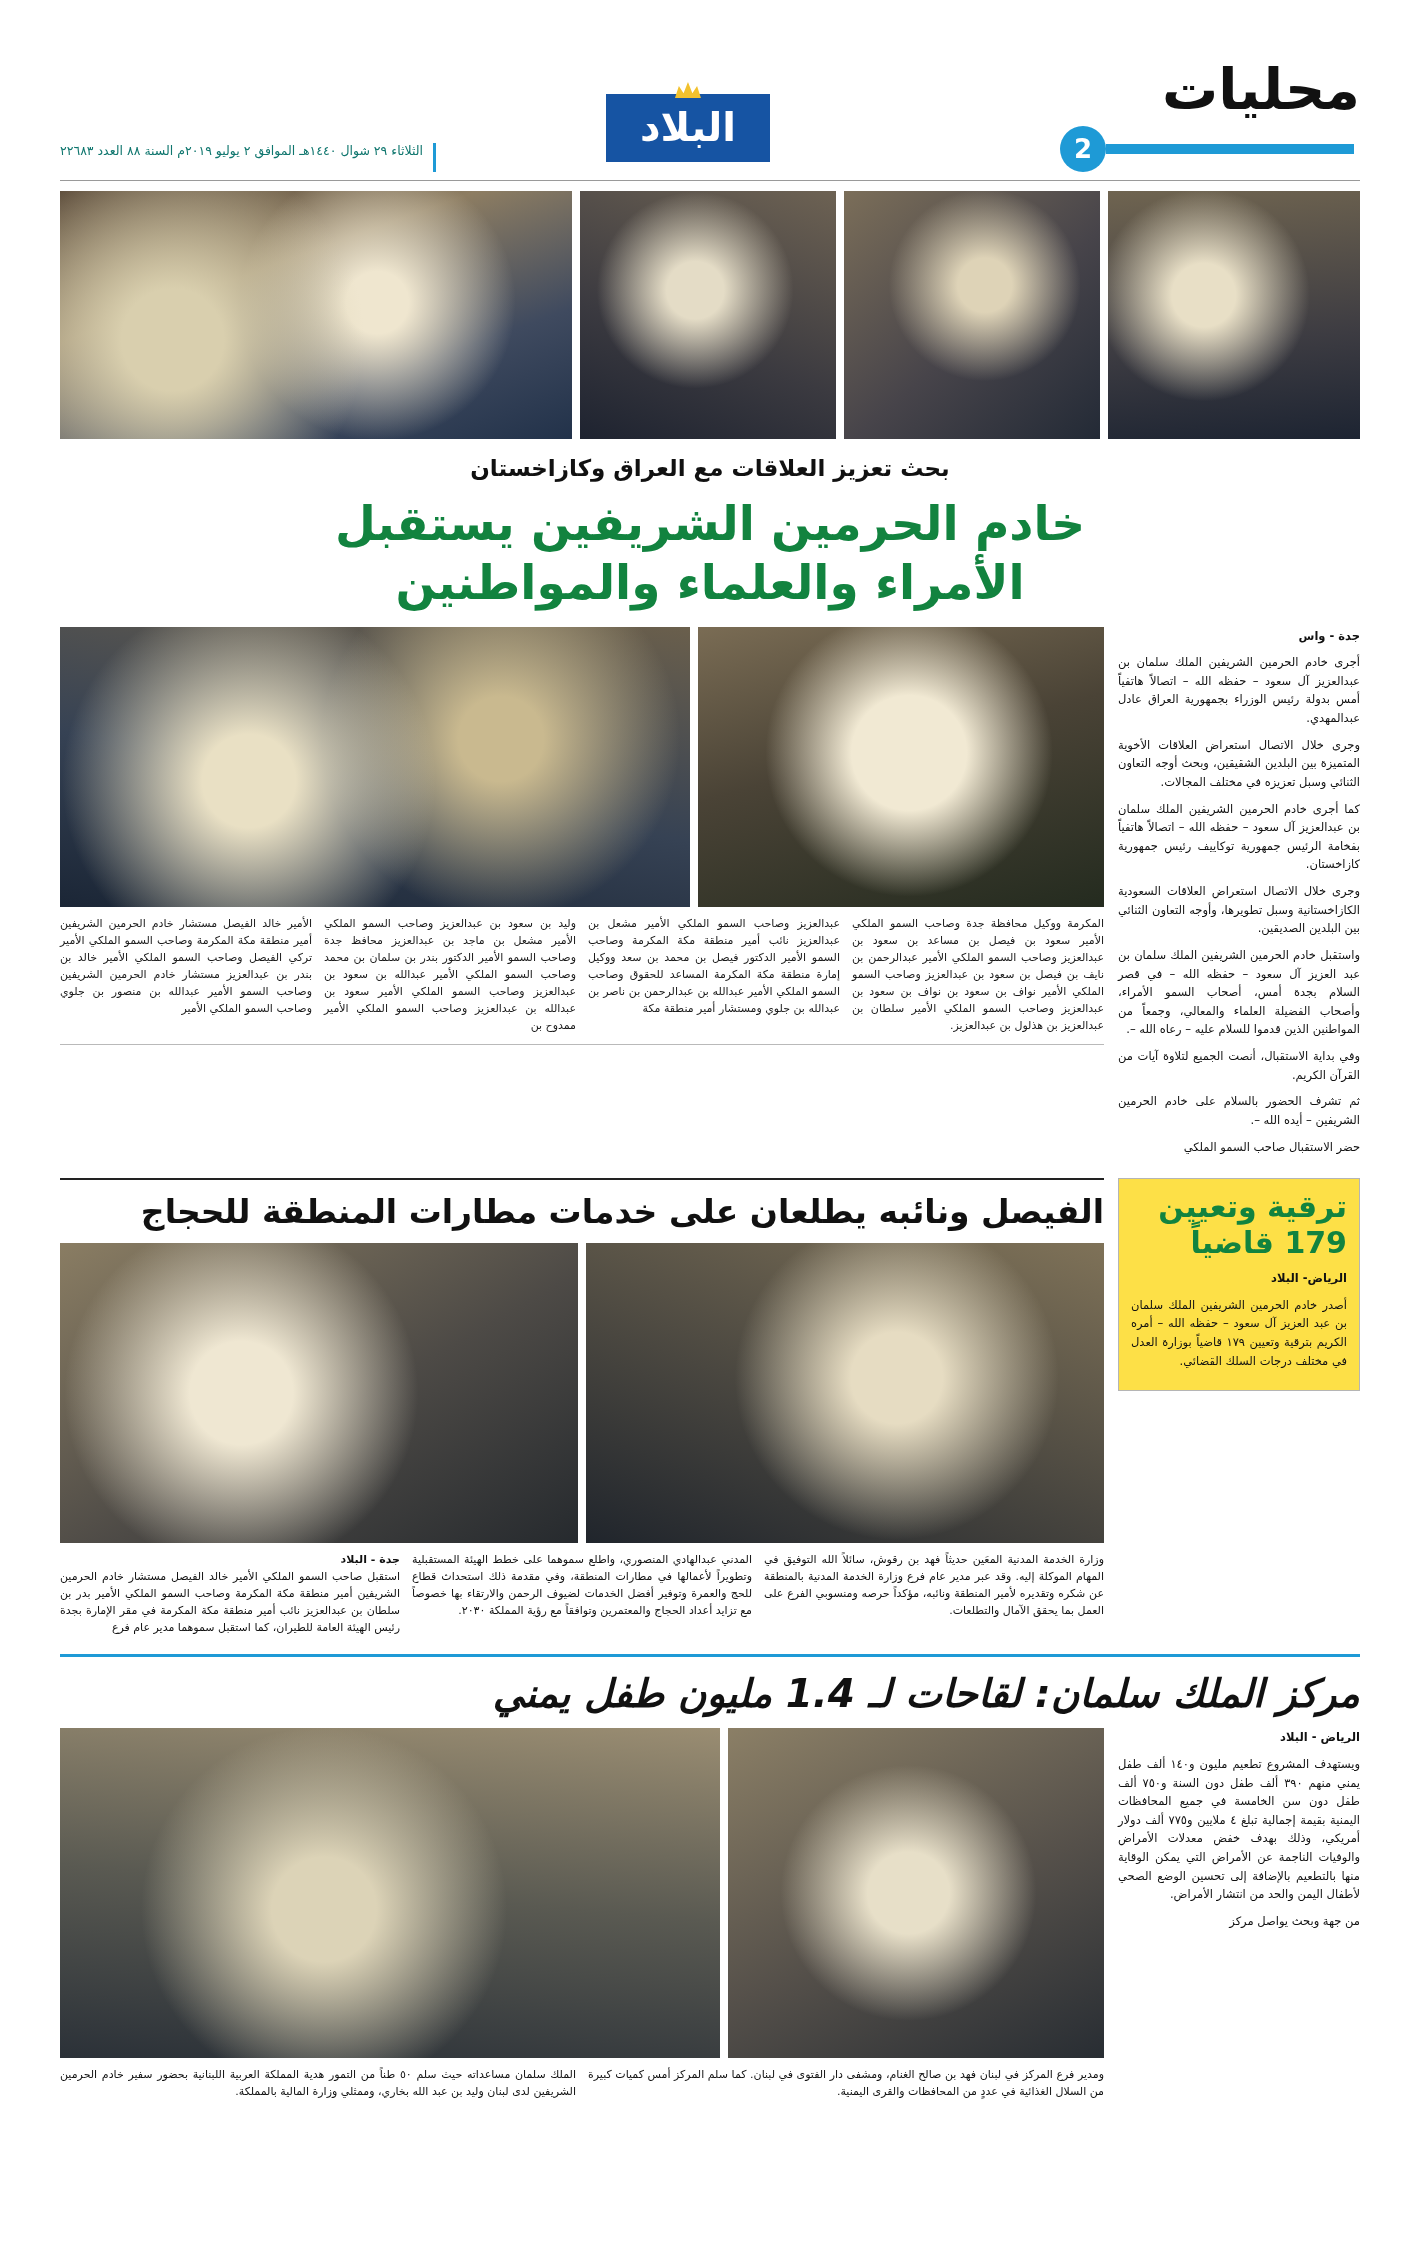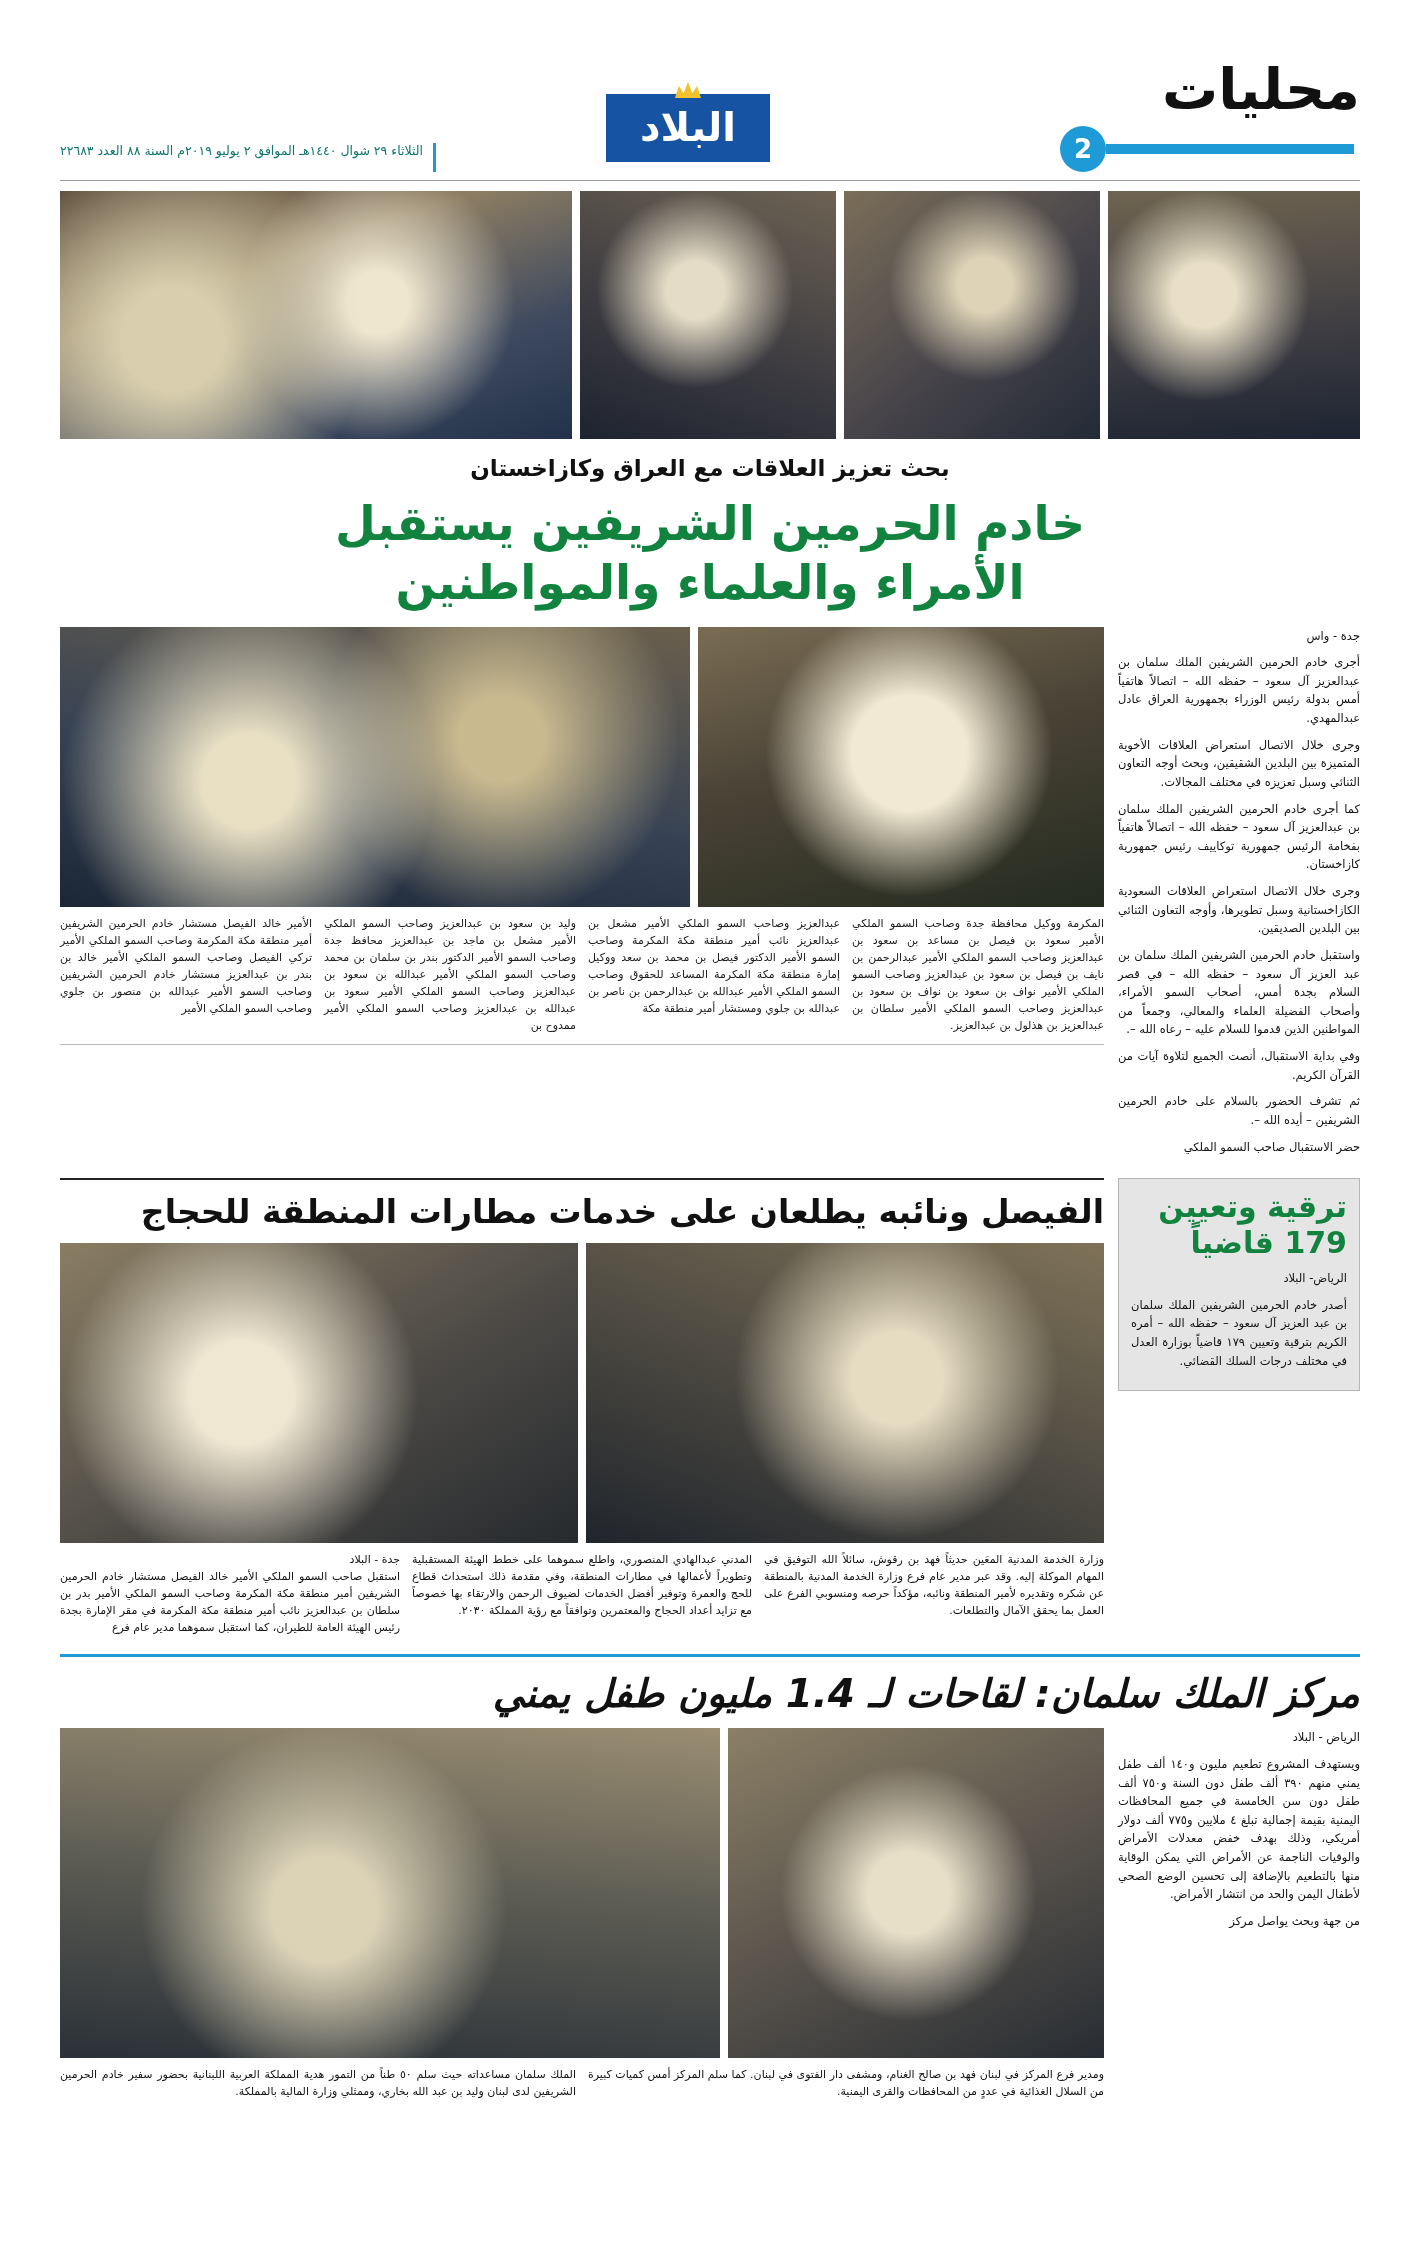--- a/index.html
+++ b/index.html
@@ -201,21 +201,21 @@
   .cap-rule{border-top:1px solid #b9b9b9;margin-top:10px;}
 
   .article-col{
     font-size:11.5px;
     line-height:1.62;
     text-align:justify;
     direction:rtl;
     color:#111;
   }
   .article-col p{margin:0 0 8px 0;}
-  .dateline{font-weight:normal;}
+  .dateline{font-weight:bold;}
 
   
   .band2{
     display:flex;
     gap:14px;
     direction:rtl;
     margin-top:14px;
   }
   .band2-right{flex:0 0 242px;}
   .band2-left{flex:1 1 auto;}
@@ -232,21 +232,21 @@
   }
   .pair2{
     display:flex;gap:8px;direction:ltr;
   }
   .pair2 .p2a{flex:1 1 0;height:300px;}
   .pair2 .p2b{flex:1 1 0;height:300px;}
 
   .side-box{
     border:1px solid #b5b5b5;
     padding:10px 12px 12px 12px;
-    background:#e5e5e5;
+    background:#fde047;
   }
   .side-title{
     font-size:30px;
     line-height:1.2;
     font-weight:bold;
     color:#12833f;
     text-align:right;
     margin-bottom:8px;
     direction:rtl;
   }

